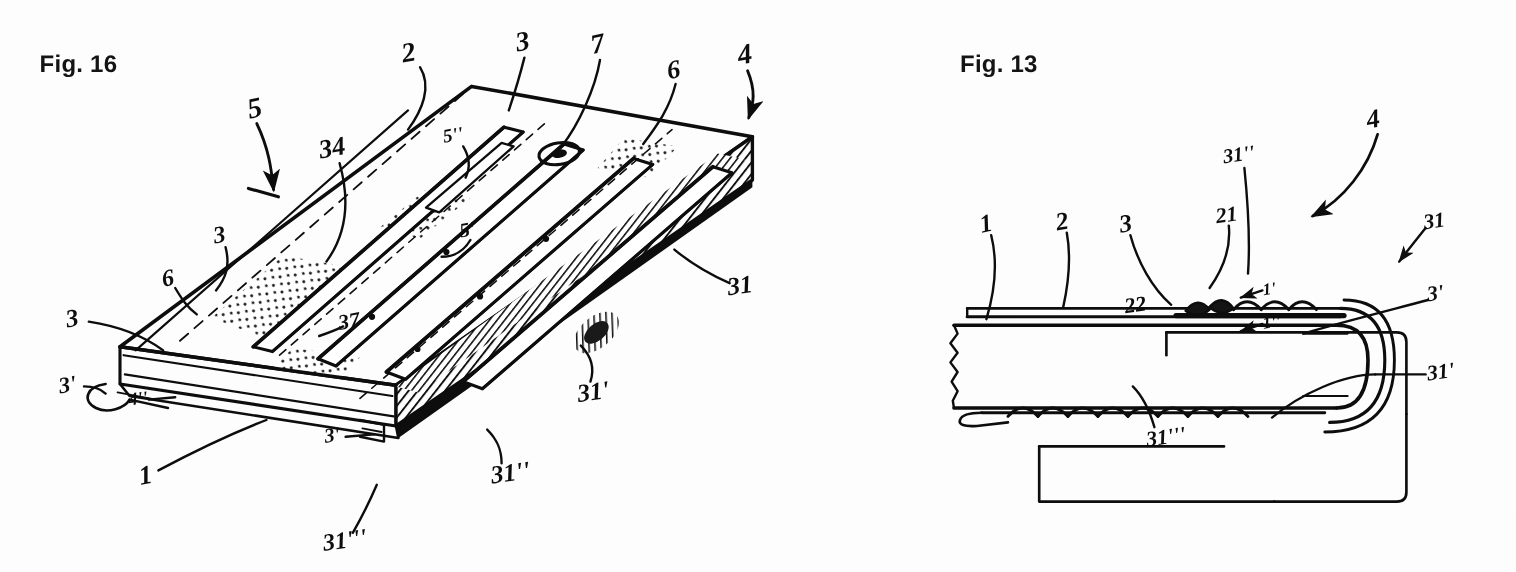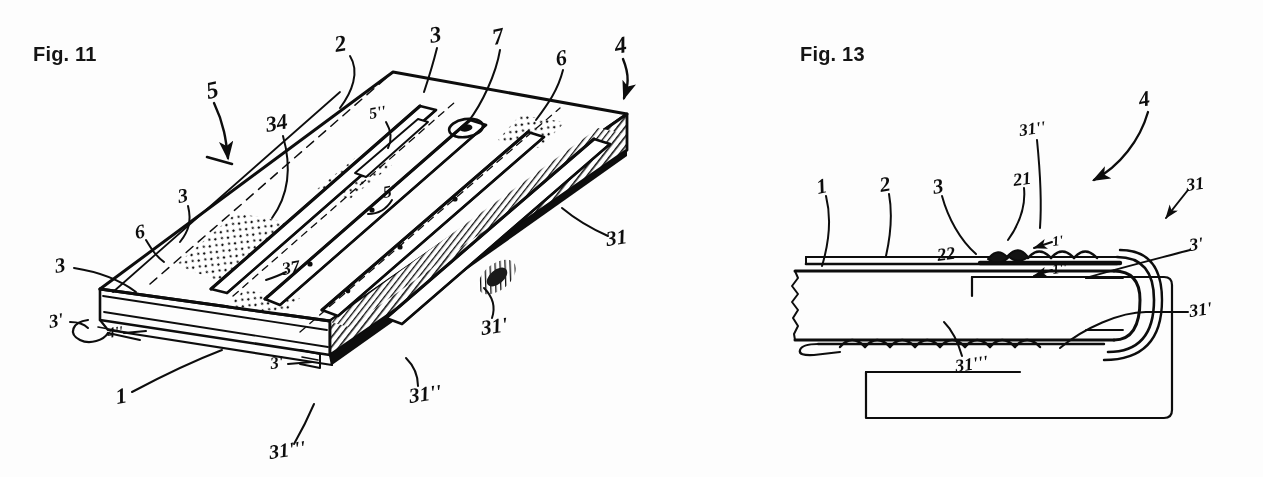--- a/index.html
+++ b/index.html
@@ -43,21 +43,21 @@
     font-style: italic;
     font-weight: bold;
     fill: #0d0d0d;
   }
 </style>
 </head>
 <body>
 
 <div class="sheet">
 
-  <div class="fig-caption" id="cap12">Fig. 11</div>
+  <div class="fig-caption" id="cap12">Fig. 16</div>
 
   <div class="fig-caption" id="cap13">Fig. 13</div>
 
   <svg class="figure-svg" id="svg12" width="700" height="477" viewBox="0 0 700 477">
     <defs>
       <pattern id="hatchDark" width="6" height="6" patternUnits="userSpaceOnUse" patternTransform="rotate(38)">
         <rect width="6" height="6" fill="#ffffff"></rect>
         <line x1="0" y1="0" x2="0" y2="6" stroke="#101010" stroke-width="3.2"></line>
       </pattern>
       <pattern id="hatchDark2" width="5" height="5" patternUnits="userSpaceOnUse" patternTransform="rotate(38)">

